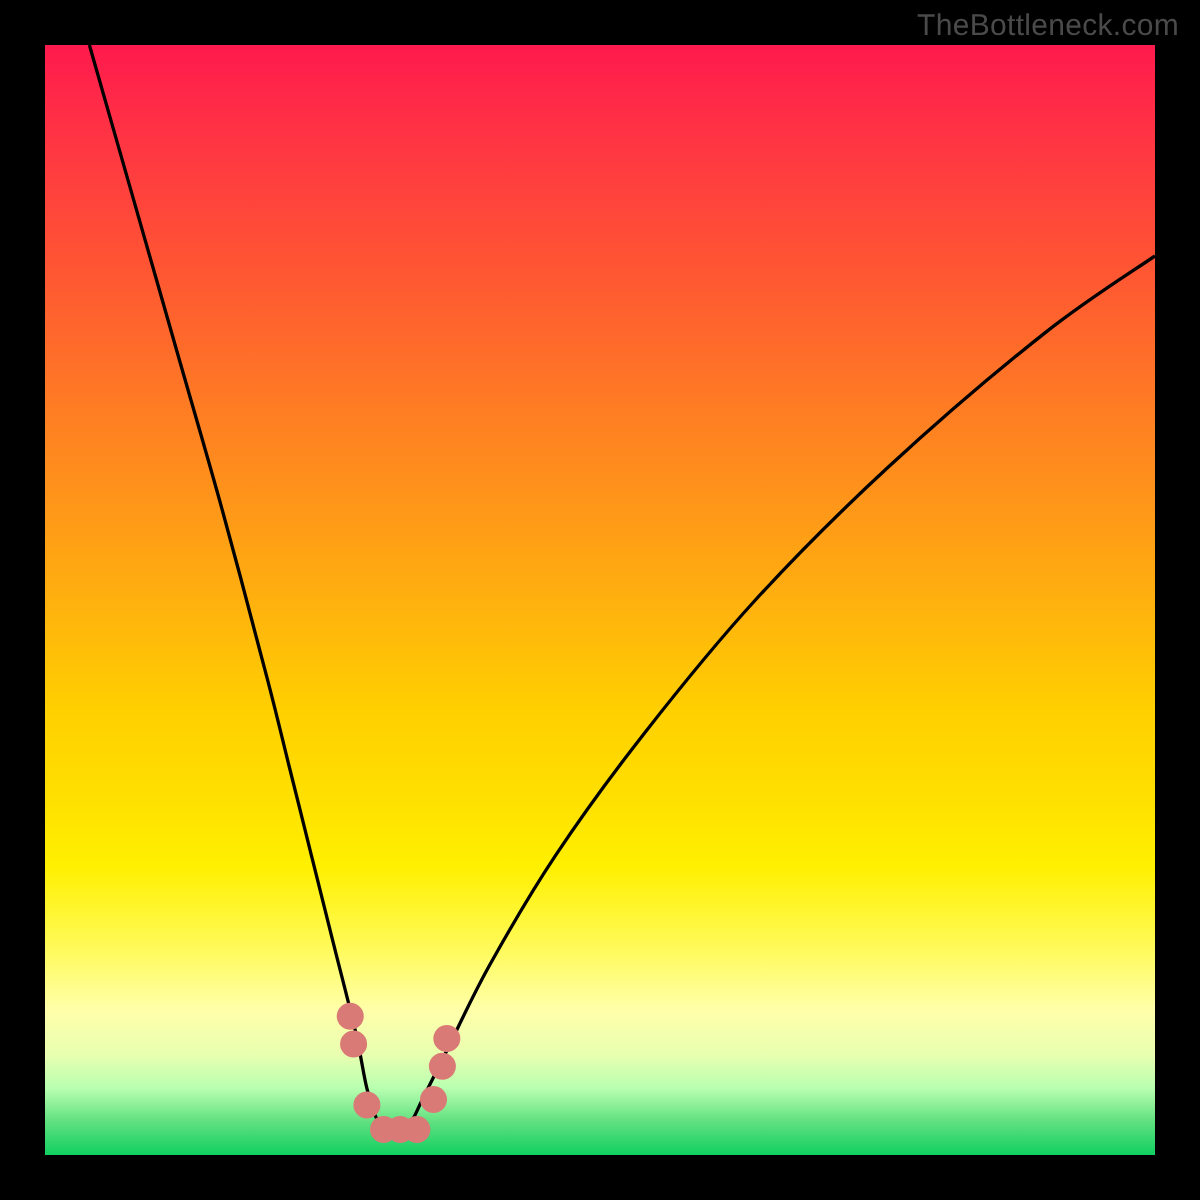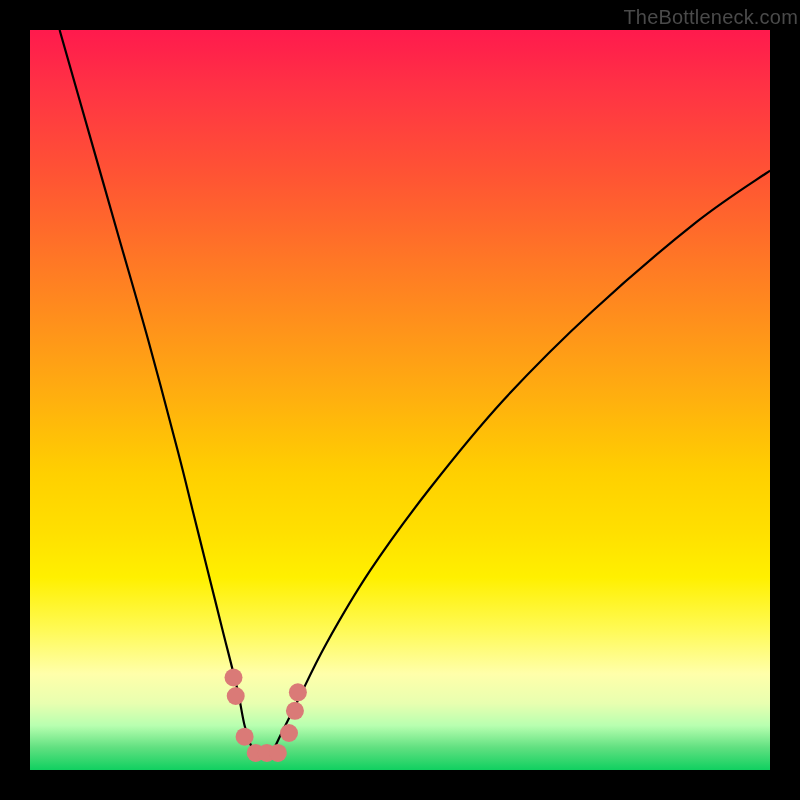--- a/index.html
+++ b/index.html
@@ -37,21 +37,21 @@
       #ffffaa 87%,
       #e8ffb0 91%,
       #b8ffb0 94%,
       #60e080 97%,
       #10d060 100%
     );
   }
   .watermark {
     position: absolute;
     top: 6px;
-    right: 2px;
+    right: 14px;
     font-family: Arial, Helvetica, sans-serif;
     font-size: 20px;
     color: #4a4a4a;
     font-weight: 500;
     letter-spacing: 0.2px;
   }
   svg.curve {
     position: absolute;
     top: 0;
     left: 0;

